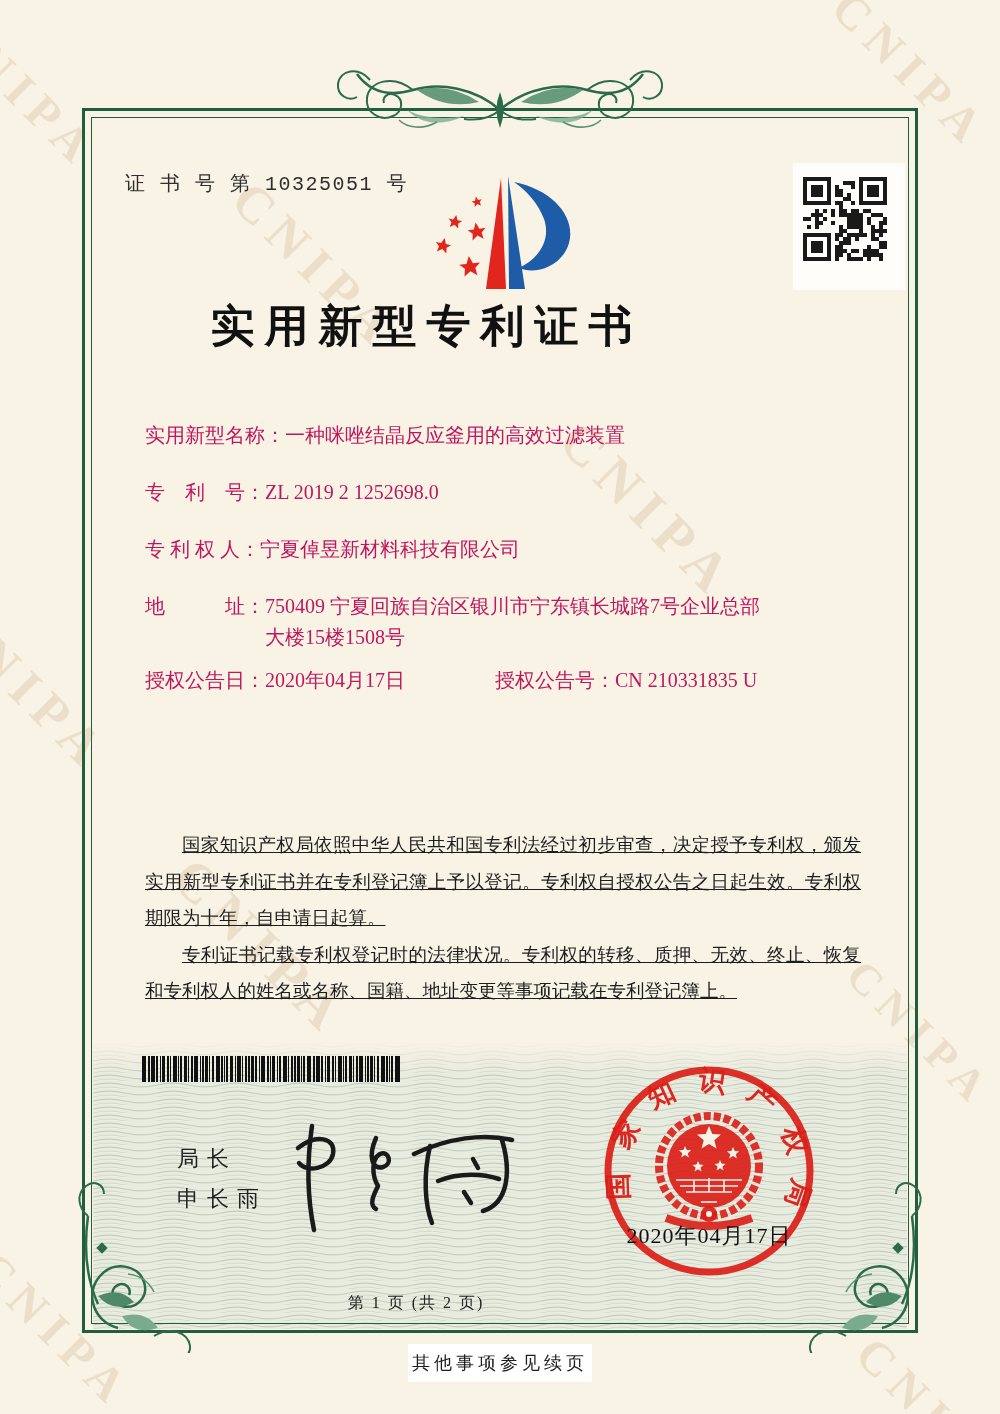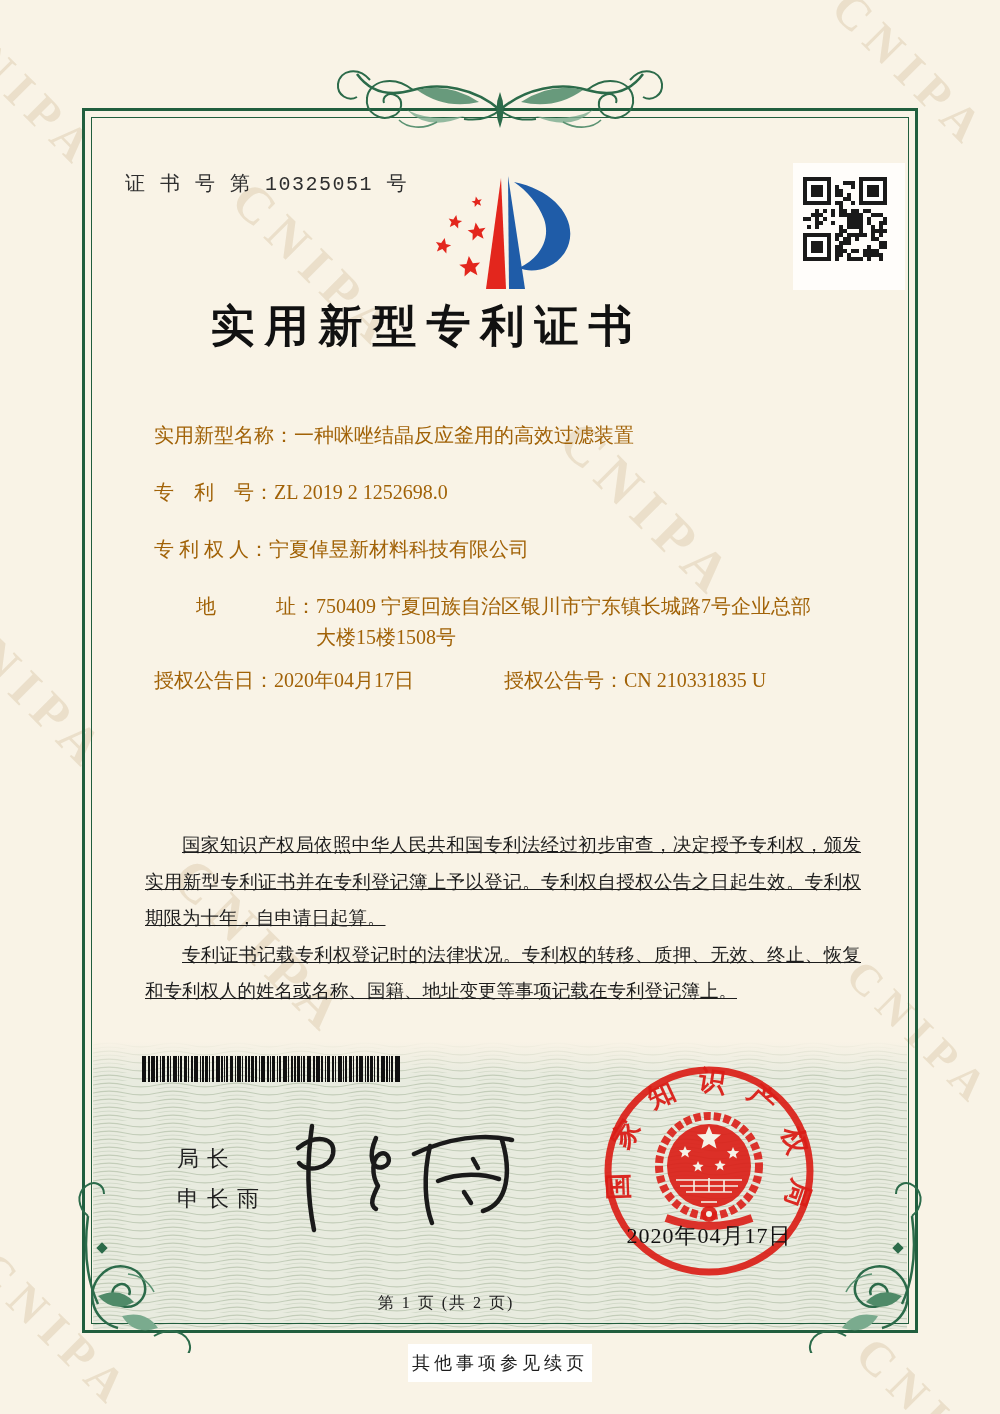--- a/index.html
+++ b/index.html
@@ -30,40 +30,40 @@
     background:linear-gradient(to bottom, rgba(249,243,230,1), rgba(249,243,230,0));}
   .ornament{position:absolute;z-index:3;}
   .cert-no{position:absolute;left:125px;top:170px;z-index:4;
     font-size:20px;letter-spacing:1.5px;color:#2e2e2e;font-family:Liberation Mono, monospace;}
   .logo{position:absolute;left:422px;top:168px;z-index:4;}
   .qr-box{position:absolute;left:793px;top:163px;width:112px;height:127px;background:#fffdfa;z-index:3;}
   .qr{position:absolute;left:803px;top:177px;z-index:4;}
   .title{position:absolute;left:0;top:297px;width:845px;z-index:4;
     text-align:center;font-size:44px;font-weight:bold;color:#111;
     letter-spacing:10px;padding-left:8px;box-sizing:border-box;}
-  .fields{position:absolute;left:154px;top:420px;width:720px;z-index:4;color:#a16207;}
+  .fields{position:absolute;left:145px;top:420px;width:720px;z-index:4;color:#be185d;}
   .frow{display:flex;align-items:flex-start;font-size:20px;line-height:31px;margin-bottom:26px;}
   .frow .lab{white-space:pre;flex:none;}
   .frow .val{max-width:502px;}
-  .frow.addr{margin-bottom:12px;margin-left:42px;}
+  .frow.addr{margin-bottom:12px;}
   .frow .lab2{white-space:pre;margin-left:90px;flex:none;}
   .paras{position:absolute;left:145px;top:827px;width:716px;z-index:4;
     font-size:18.5px;line-height:36.5px;color:#1d1d1d;text-align:justify;}
   .paras p{margin:0;text-indent:2em;text-decoration:underline;}
   .barcode{position:absolute;left:142px;top:1056px;z-index:4;}
   .signer{position:absolute;left:142px;z-index:4;font-size:22px;letter-spacing:8px;color:#222;
     font-family:"Liberation Sans","DejaVu Sans",sans-serif;margin-left:35px;}
   .signer.t1{top:1144px;}
   .signer.t2{top:1184px;}
   .signature{position:absolute;left:288px;top:1110px;z-index:4;}
   .seal{position:absolute;left:598px;top:1060px;z-index:5;}
   .seal-date{position:absolute;left:598px;top:1221px;width:222px;z-index:6;
     text-align:center;font-size:22px;color:#101010;letter-spacing:1px;}
   .page-num{position:absolute;left:82px;top:1293px;width:668px;z-index:4;
-    text-align:center;font-size:16px;letter-spacing:2px;color:#222;padding-left:30px;}
+    text-align:center;font-size:16px;letter-spacing:2px;color:#222;}
   .cont-box{position:absolute;left:0;top:1344px;width:1000px;z-index:4;text-align:center;}
   .cont-box span{display:inline-block;background:#ffffff;padding:7px 4px;
     font-size:18px;letter-spacing:4px;color:#1d1d1d;}
 </style>
 </head>
 <body>
 
 <div class="page">
 
   <div class="wm" style="left:-30px;top:0px;font-size:48px;">CNIPA</div>

